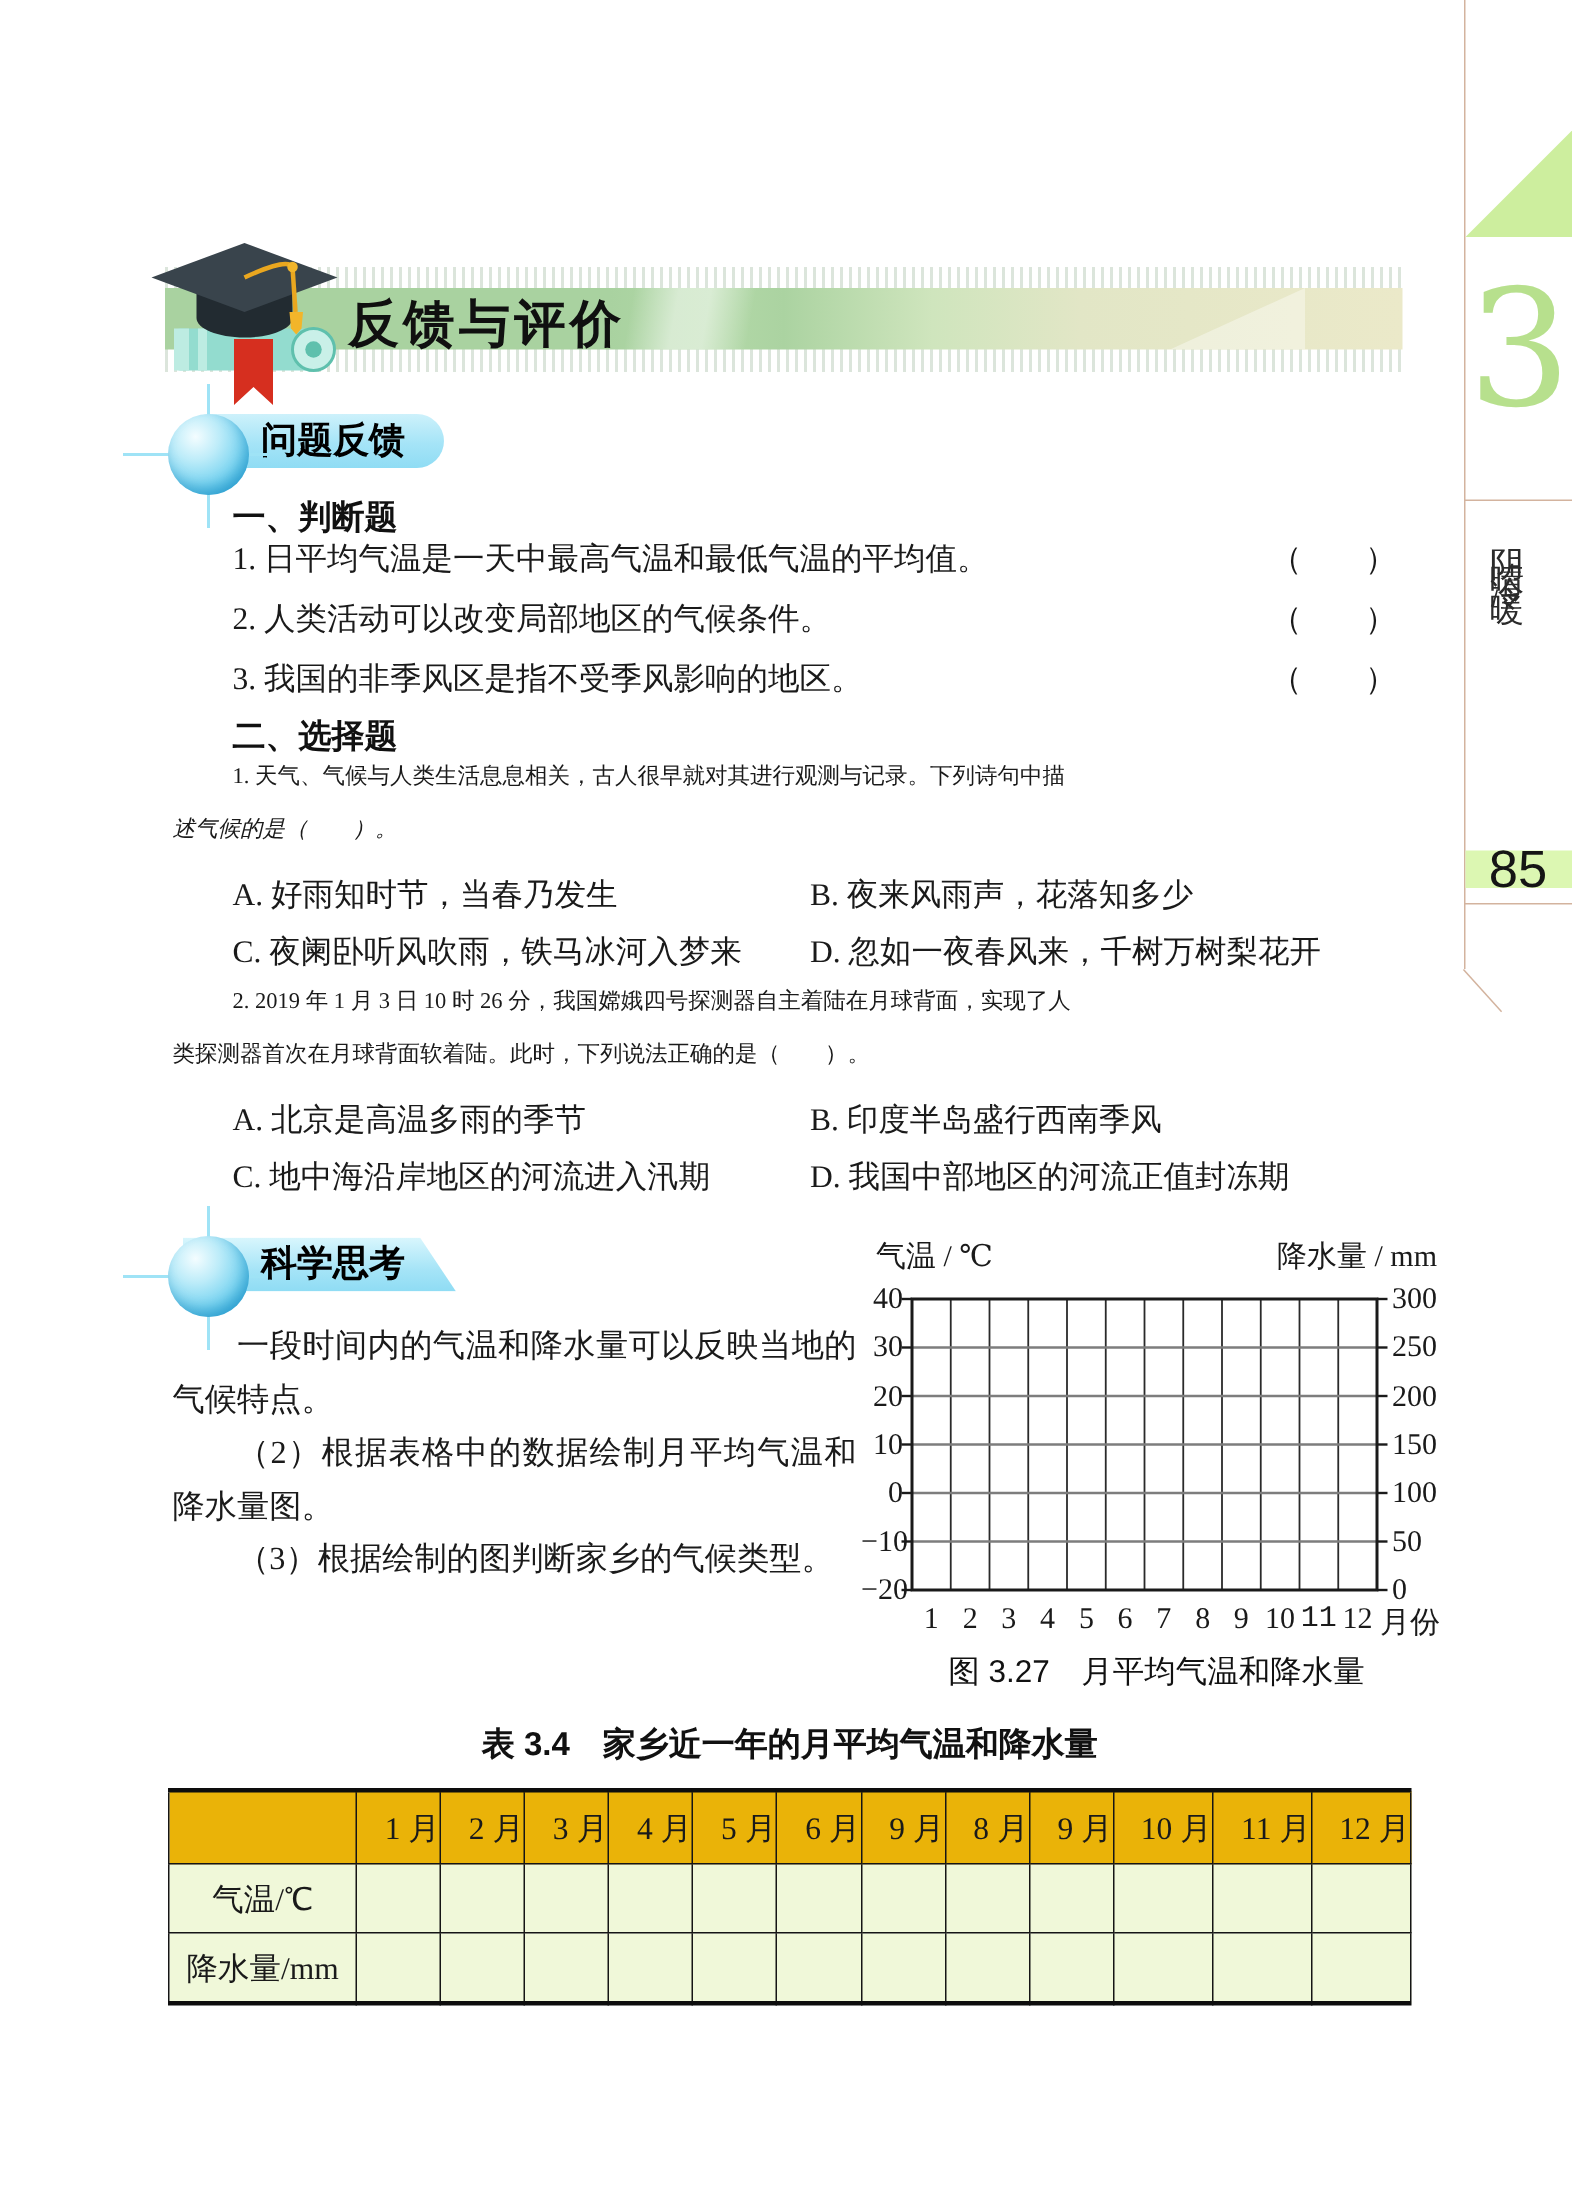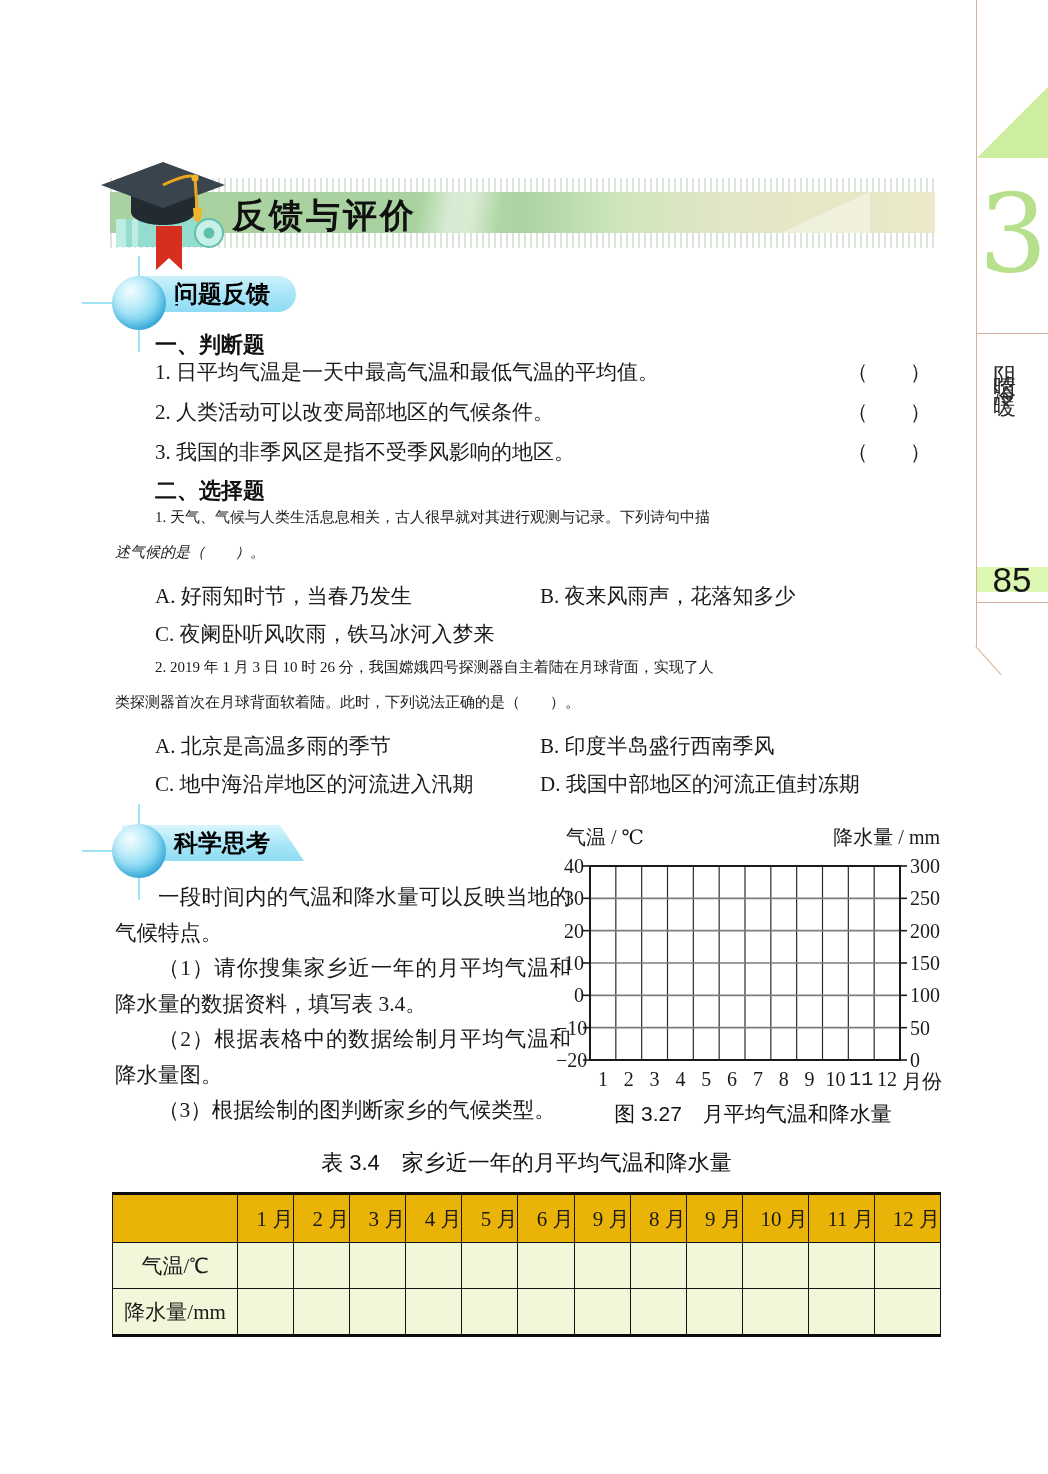--- a/index.html
+++ b/index.html
@@ -60,34 +60,34 @@
   .opt-rows{position:absolute;width:790px;}
   .opt-row{position:relative;height:38px;}
   .opt-a{position:absolute;left:0;font-size:21px;white-space:nowrap;}
   .opt-b{position:absolute;left:385px;font-size:21px;white-space:nowrap;}
 
   
   .think-paras{left:115px;top:880px;width:456px;}
   .think-paras p{margin:0;font-size:21.5px;line-height:35.5px;text-indent:2em;text-align:justify;}
 
   
-  .chart{left:558px;top:822px;width:398px;height:312px;}
+  .chart{left:576px;top:822px;width:398px;height:312px;}
   .ax-toplabel{position:absolute;top:2px;font-size:20px;}
   .ax-left-label{left:8px;}
   .ax-right-label{right:16px;}
   .tick-l{position:absolute;width:28px;text-align:right;font-size:20px;line-height:20px;}
   .tick-r{position:absolute;left:352px;font-size:20px;line-height:20px;}
   .tick-x{position:absolute;top:246px;font-size:20px;width:26px;text-align:center;}
   .x-unit{position:absolute;top:246px;left:344px;font-size:20px;white-space:nowrap;}
   .chart-caption{position:absolute;top:278px;left:0;width:390px;text-align:center;
      font-family:"Liberation Sans",sans-serif;font-size:21px;color:#111;}
 
   
   .tbl-title{left:112px;top:1148px;width:829px;text-align:center;
-     font-family:"Liberation Sans",sans-serif;font-weight:normal;font-size:22px;color:#111;}
+     font-family:"Liberation Sans",sans-serif;font-weight:bold;font-size:22px;color:#111;}
   table.fill{position:absolute;left:112px;top:1192px;width:829px;border-collapse:collapse;table-layout:fixed;
      border-top:3.5px solid #0d0d0d;border-bottom:3.5px solid #0d0d0d;border-left:1.5px solid #151515;border-right:1.5px solid #151515;}
   table.fill th,table.fill td{border:1.5px solid #151515;font-weight:normal;
      font-family:"Liberation Serif",serif;font-size:21px;text-align:center;padding:0;}
   table.fill thead th{background:#eab308;height:47px;text-align:right;}
   table.fill tbody th,table.fill tbody td{background:#f0f8d9;height:45px;}
 </style>
 </head>
 <body>
 
@@ -147,20 +147,21 @@
   <div class="abs h-bold" style="left:155px;top:476px;">二、选择题</div>
   <div class="abs qline" style="left:155px;top:508px;">1. 天气、气候与人类生活息息相关，古人很早就对其进行观测与记录。下列诗句中描</div>
   <div class="abs qline" style="left:115px;top:543px;font-style:italic;">述气候的是（　　）。</div>
   <div class="abs opt-rows" style="left:155px;top:582px;" id="q1opts">
       <div class="opt-row">
         <span class="opt-a">A. 好雨知时节，当春乃发生</span>
         <span class="opt-b">B. 夜来风雨声，花落知多少</span>
       </div>
       <div class="opt-row">
         <span class="opt-a">C. 夜阑卧听风吹雨，铁马冰河入梦来</span>
+        <span class="opt-b">D. 忽如一夜春风来，千树万树梨花开</span>
       </div>
     </div>
   <div class="abs qline" style="left:155px;top:658px;">2. 2019 年 1 月 3 日 10 时 26 分，我国嫦娥四号探测器自主着陆在月球背面，实现了人</div>
   <div class="abs qline" style="left:115px;top:693px;">类探测器首次在月球背面软着陆。此时，下列说法正确的是（　　）。</div>
   <div class="abs opt-rows" style="left:155px;top:732px;" id="q2opts">
       <div class="opt-row">
         <span class="opt-a">A. 北京是高温多雨的季节</span>
         <span class="opt-b">B. 印度半岛盛行西南季风</span>
       </div>
       <div class="opt-row">
@@ -169,21 +170,20 @@
       </div>
     </div>
 
   <div class="badge badge-flag">科学思考</div>
   <div class="abs cross-h" style="left:82px;top:850px;"></div>
   <div class="abs cross-v" style="left:138px;top:804px;"></div>
   <div class="abs sphere" style="left:112px;top:824px;"></div>
 
   <div class="abs think-paras">
       <p>一段时间内的气温和降水量可以反映当地的气候特点。</p>
-      <p>（1）请你搜集家乡近一年的月平均气温和降水量的数据资料，填写表 3.4。</p>
       <p>（2）根据表格中的数据绘制月平均气温和降水量图。</p>
       <p>（3）根据绘制的图判断家乡的气候类型。</p>
     </div>
 
   <div class="abs chart">
     <div class="ax-toplabel ax-left-label">气温 / ℃</div>
     <div class="ax-toplabel ax-right-label">降水量 / mm</div>
     <div class="chart-caption">图 3.27　月平均气温和降水量</div>
   <svg width="326" height="198" viewBox="-8 -2 326 198" style="position: absolute; left: 24px; top: 42px; overflow: visible;">
         <line x1="25.833333333333332" y1="0" x2="25.833333333333332" y2="194" stroke="#2a2a2a" stroke-width="1.2"></line>

